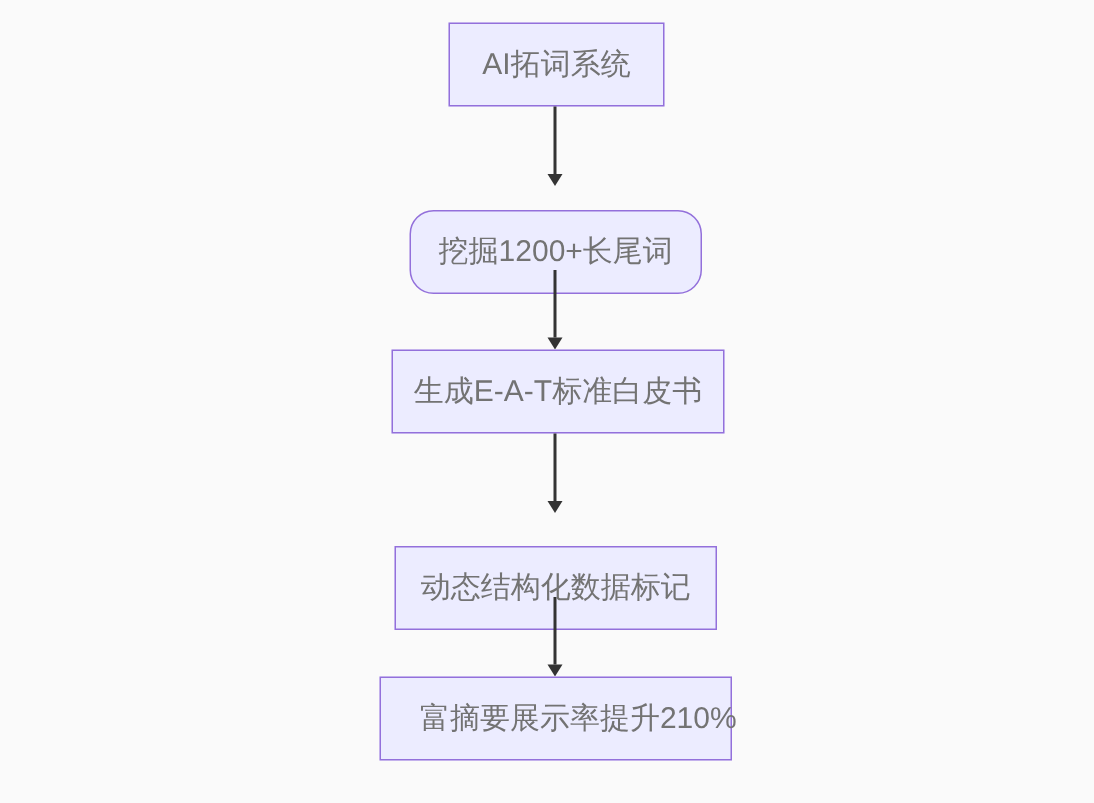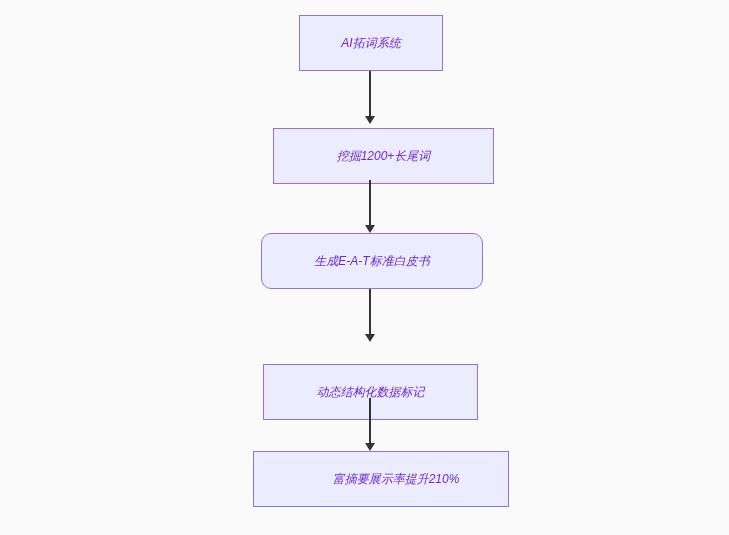--- a/index.html
+++ b/index.html
@@ -19,31 +19,30 @@
     position: absolute;
     box-sizing: border-box;
     background: #ececff;
     border: 1px solid #9370db;
     display: flex;
     align-items: center;
     justify-content: center;
     height: 56px;
   }
   .node-label {
-    color: #6d28d9;
-    font-size: 12px;
+    color: #737373;
+    font-size: 20px;
     line-height: 1;
     white-space: nowrap;
-    font-style: italic;
   }
   .node-1 { left: 299px; top: 15px;  width: 144px; }
-  .node-2 { left: 273px; top: 128px; width: 221px; }
-  .node-3 { left: 261px; top: 233px; width: 222px; border-radius: 10px; }
+  .node-2 { left: 273px; top: 140px; width: 195px; border-radius: 16px; }
+  .node-3 { left: 261px; top: 233px; width: 222px; }
   .node-4 { left: 263px; top: 342px; width: 215px; margin-top: 22px; }
-  .node-5 { left: 253px; top: 451px; width: 256px; padding-left: 30px; }
+  .node-5 { left: 253px; top: 451px; width: 235px; padding-left: 30px; }
 
   .arrow {
     position: absolute;
     left: 365px;          
     width: 10px;
     height: 53px;
     display: flex;
     flex-direction: column;
     align-items: center;
   }

